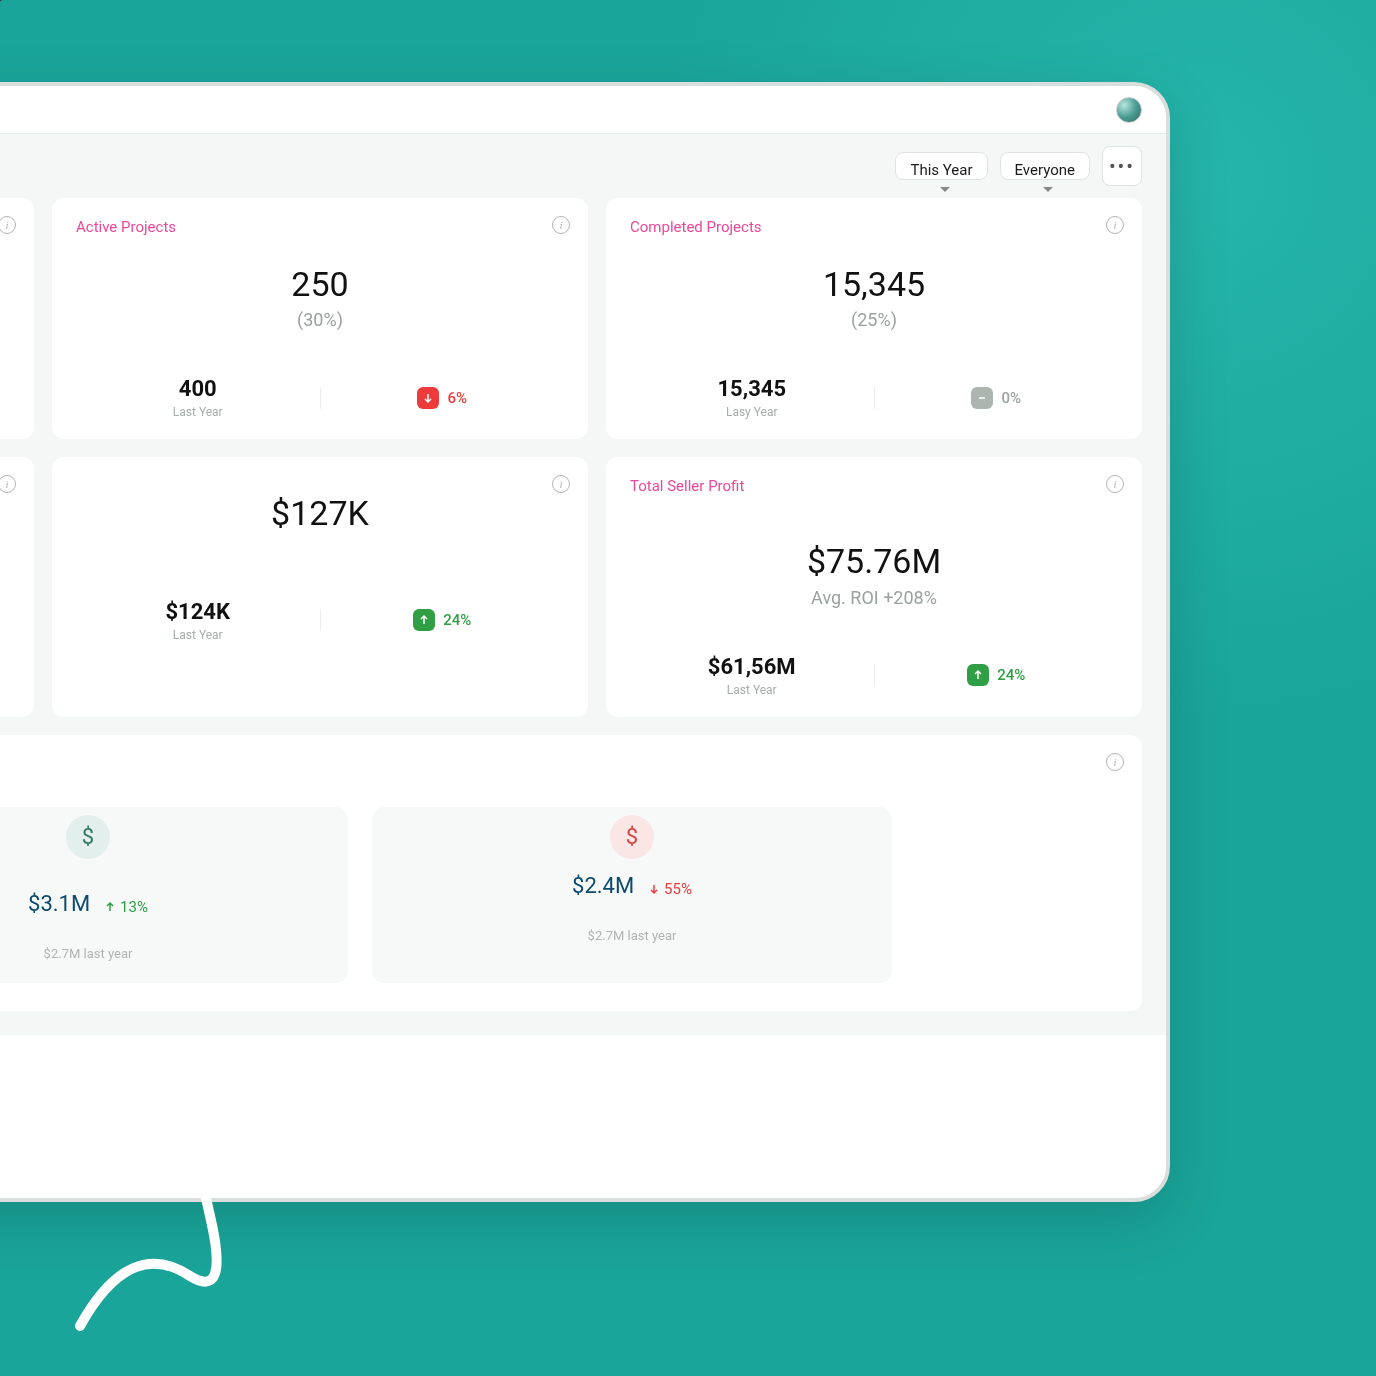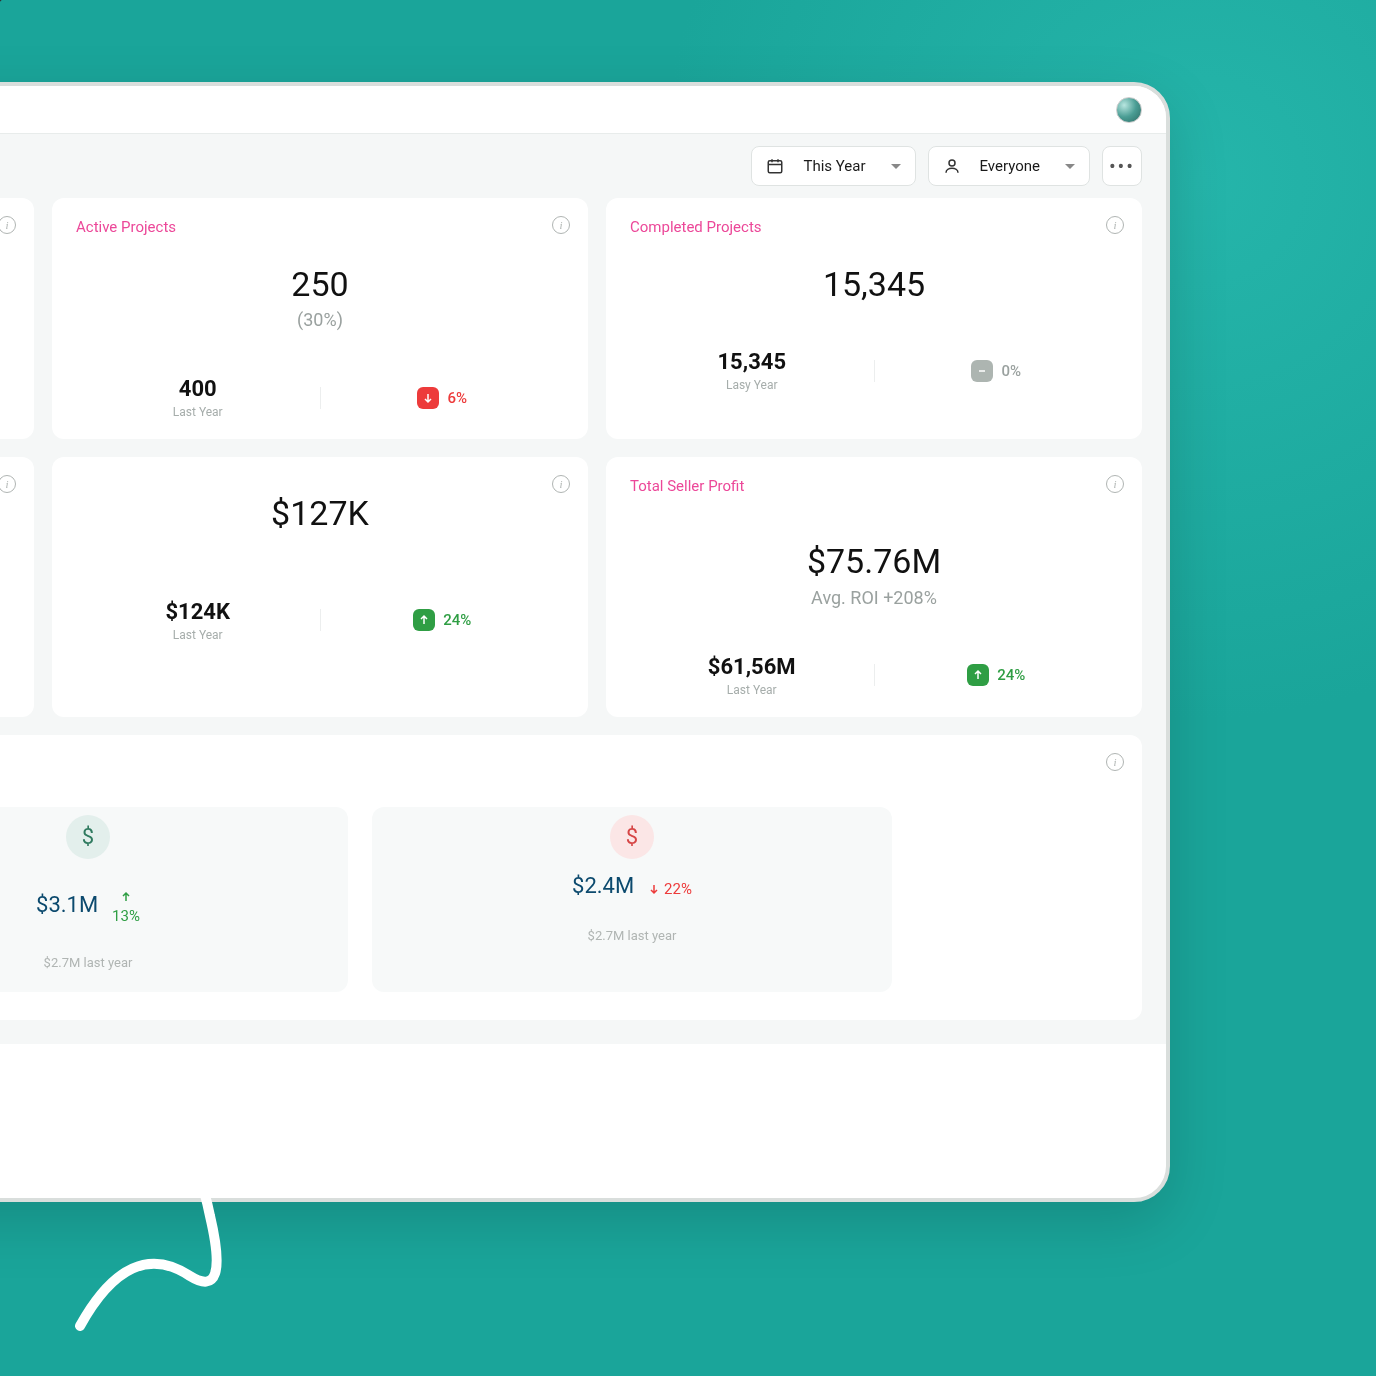--- a/index.html
+++ b/index.html
@@ -60,31 +60,32 @@
   .toolbar {
     height: 64px;
     background: #f5f7f7;
     display: flex;
     justify-content: flex-end;
     align-items: center;
     gap: 12px;
     padding: 0 24px 0 0;
   }
   .filter-btn {
-    height: 40px;
+    height: 28px;
     background: #fff;
     border: 1px solid #dfe3e2;
     border-radius: 8px;
     display: flex;
     align-items: center;
     padding: 0 14px;
-    gap: 19px;
+    gap: 8px;
     font-size: 15px;
     color: #1a1a1a;
     cursor: pointer;
+    flex-direction: column;
   }
   .filter-btn .caret {
     width: 0; height: 0;
     border-left: 5px solid transparent;
     border-right: 5px solid transparent;
     border-top: 5px solid #888;
     margin-left: 6px;
   }
   .icon-btn {
     width: 40px;
@@ -260,21 +261,21 @@
     color: #0c4a6e;
   }
   .cat-delta {
     display: inline-flex;
     align-items: center;
     gap: 4px;
     margin-left: 10px;
     font-size: 15px;
     vertical-align: middle;
   }
-  .cat-delta.green { color: #2f9e44; flex-direction: column; }
+  .cat-delta.green { color: #2f9e44; }
   .cat-delta.red { color: #ed3b3b; }
   .cat-sub {
     text-align: center;
     font-size: 13px;
     color: #b0b5b3;
     margin-top: 30px;
   }
   .arrow-svg { width: 12px; height: 12px; }
   .squiggle {
     position: absolute;
@@ -356,20 +357,21 @@
               <span class="delta-text red">6%</span>
             </span>
           </div>
         </div>
       </div>
 
       <div class="card">
         <div class="card-title">Completed Projects</div>
         <div class="info-icon">i</div>
         <div class="big-value">15,345</div>
+        <div class="sub-value">(25%)</div>
         <div class="card-footer">
           <div class="footer-col">
             <div class="footer-num">15,345</div>
             <div class="footer-label">Lasy Year</div>
           </div>
           <div class="footer-col sep">
             <span class="delta">
               <span class="badge gray">
                 <svg viewBox="0 0 24 24" fill="none" stroke="#fff" stroke-width="3">
                     <line x1="6" y1="12" x2="18" y2="12"></line>
@@ -466,21 +468,21 @@
         <div class="cat-card">
           <div class="cat-icon-wrap red">
             <span class="dollar-sign red">$</span>
           </div>
           <div class="cat-value-row">
             <span class="cat-value">$2.4M</span>
             <span class="cat-delta red">
               <svg class="arrow-svg" viewBox="0 0 24 24" fill="none" stroke="#ed3b3b" stroke-width="3">
                   <path d="M12 4v16M6 14l6 6 6-6"></path>
                 </svg>
-              <span>22%</span>
+              <span>55%</span>
             </span>
           </div>
           <div class="cat-sub">$2.7M last year</div>
         </div>
       </div>
     </div>
   </div>
 </div>
 
 <svg class="squiggle" viewBox="0 0 220 200">

